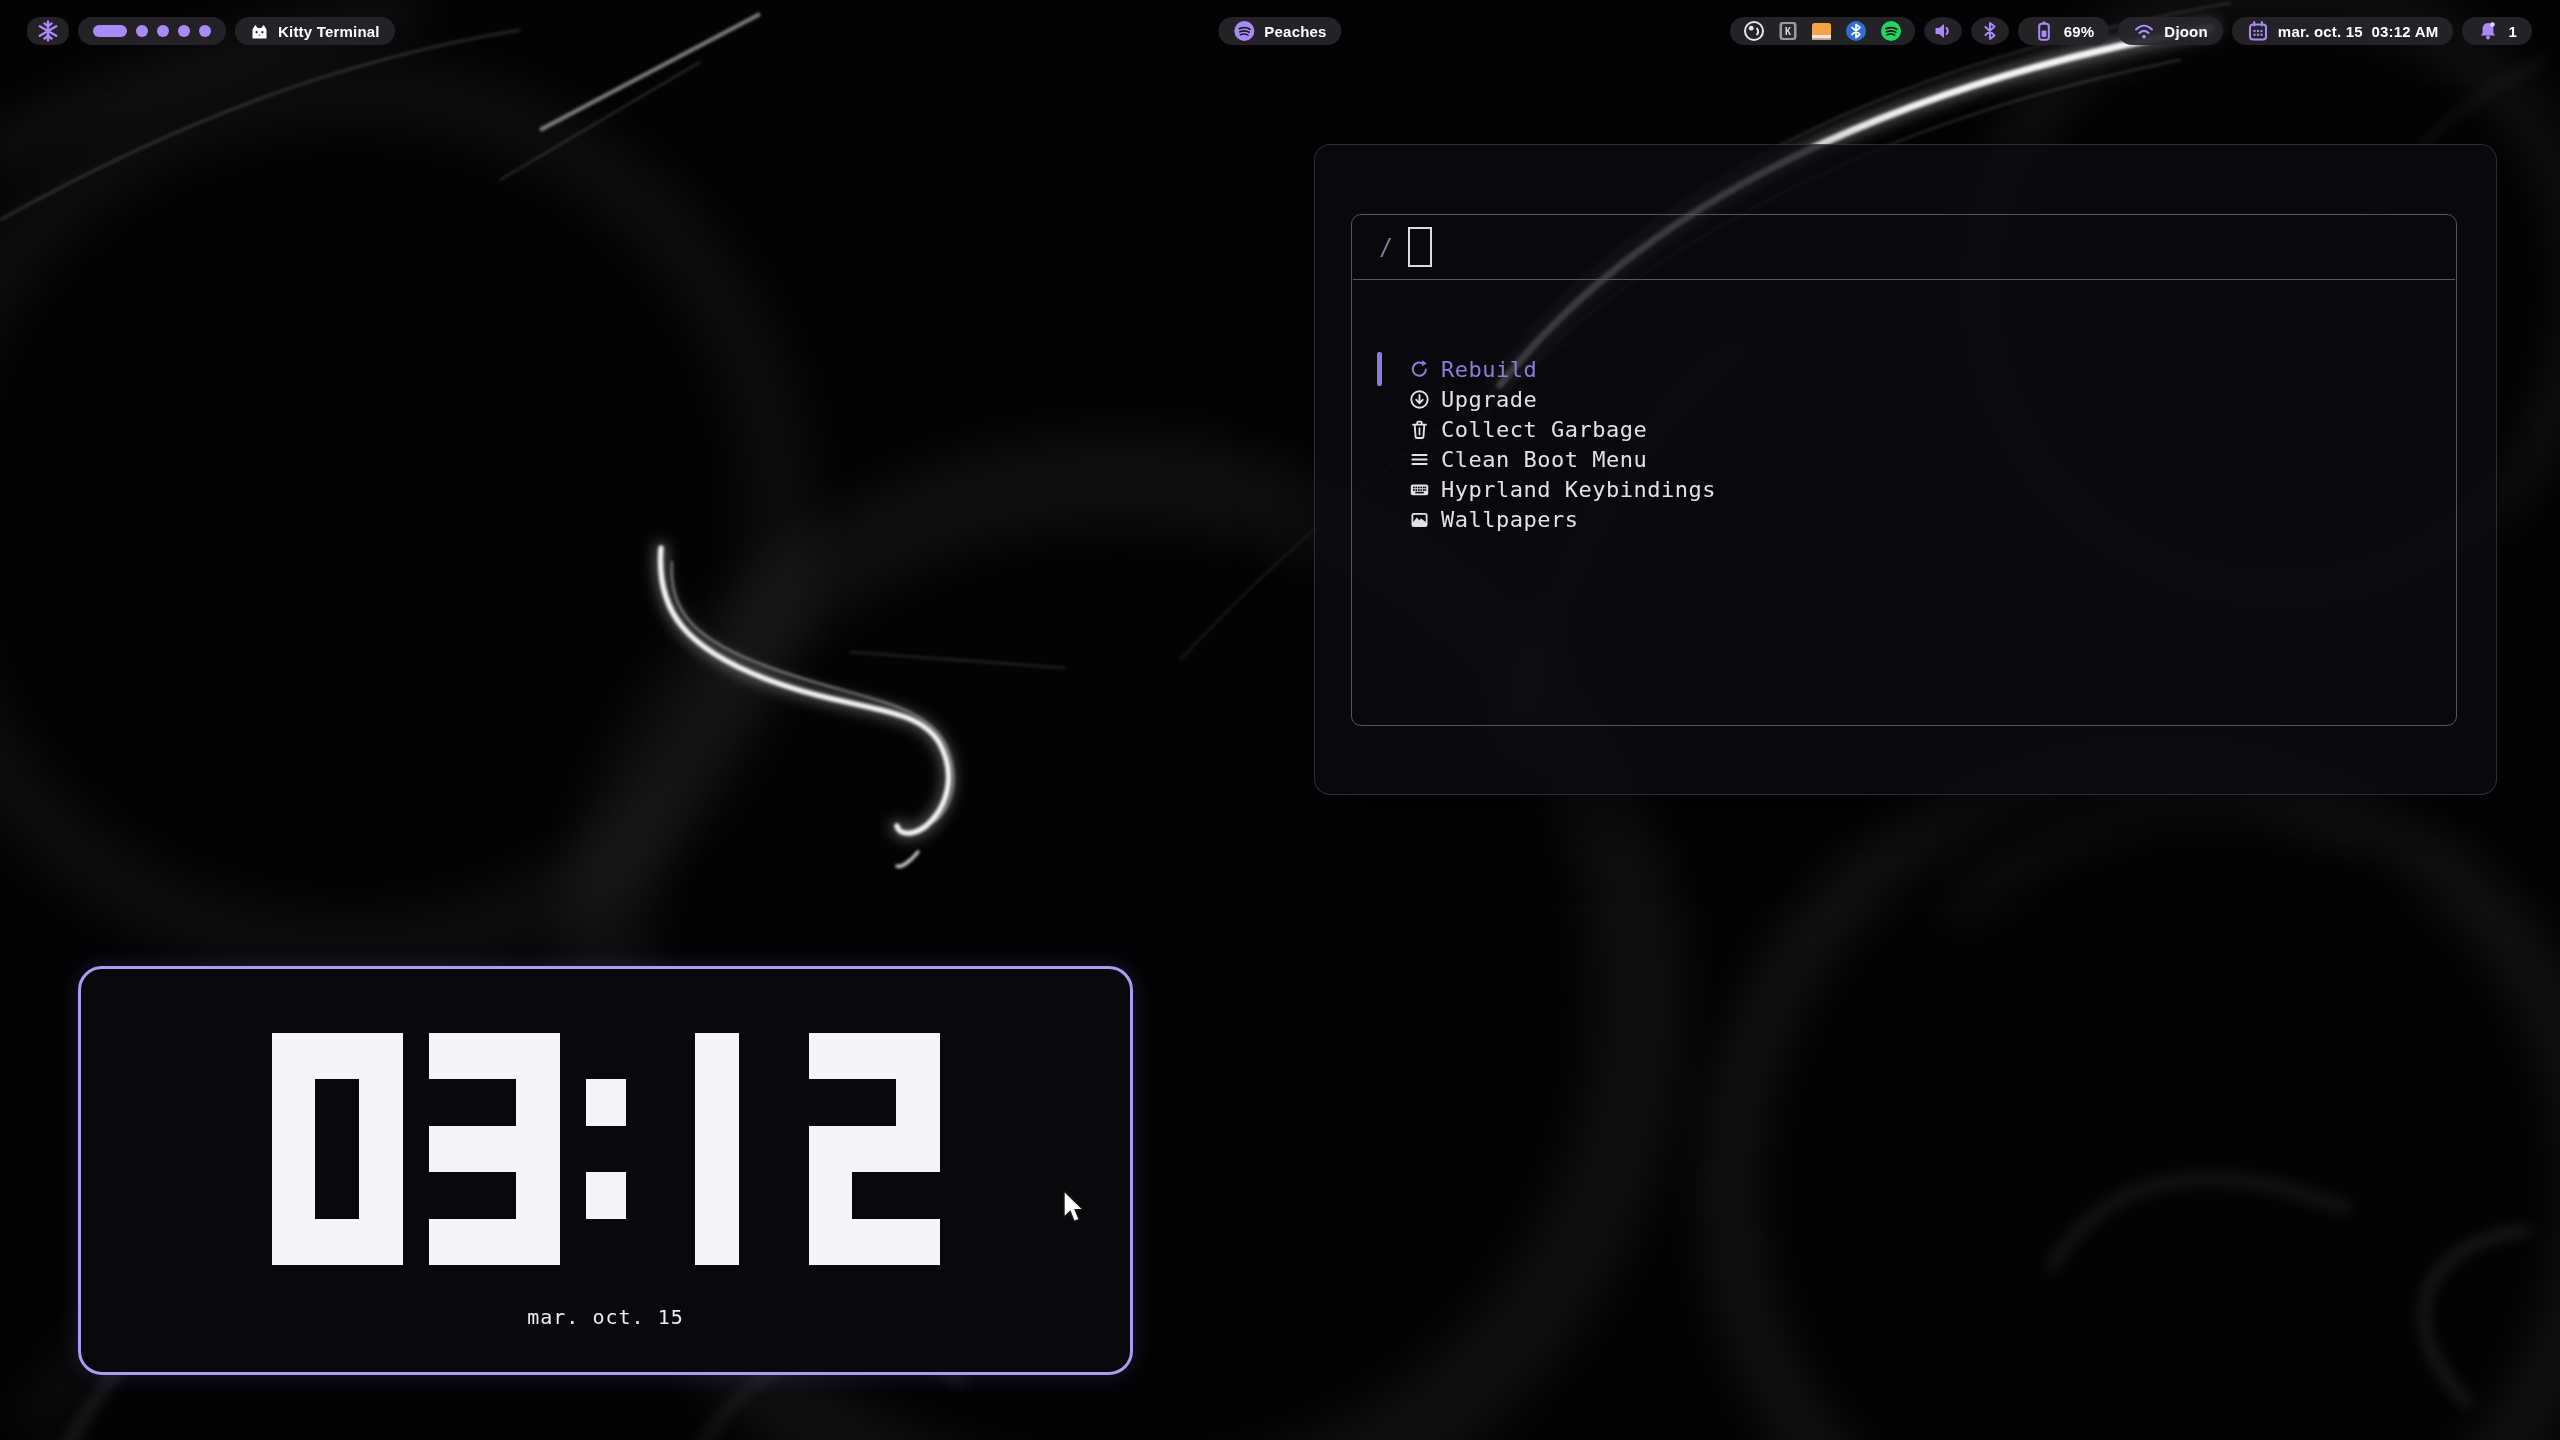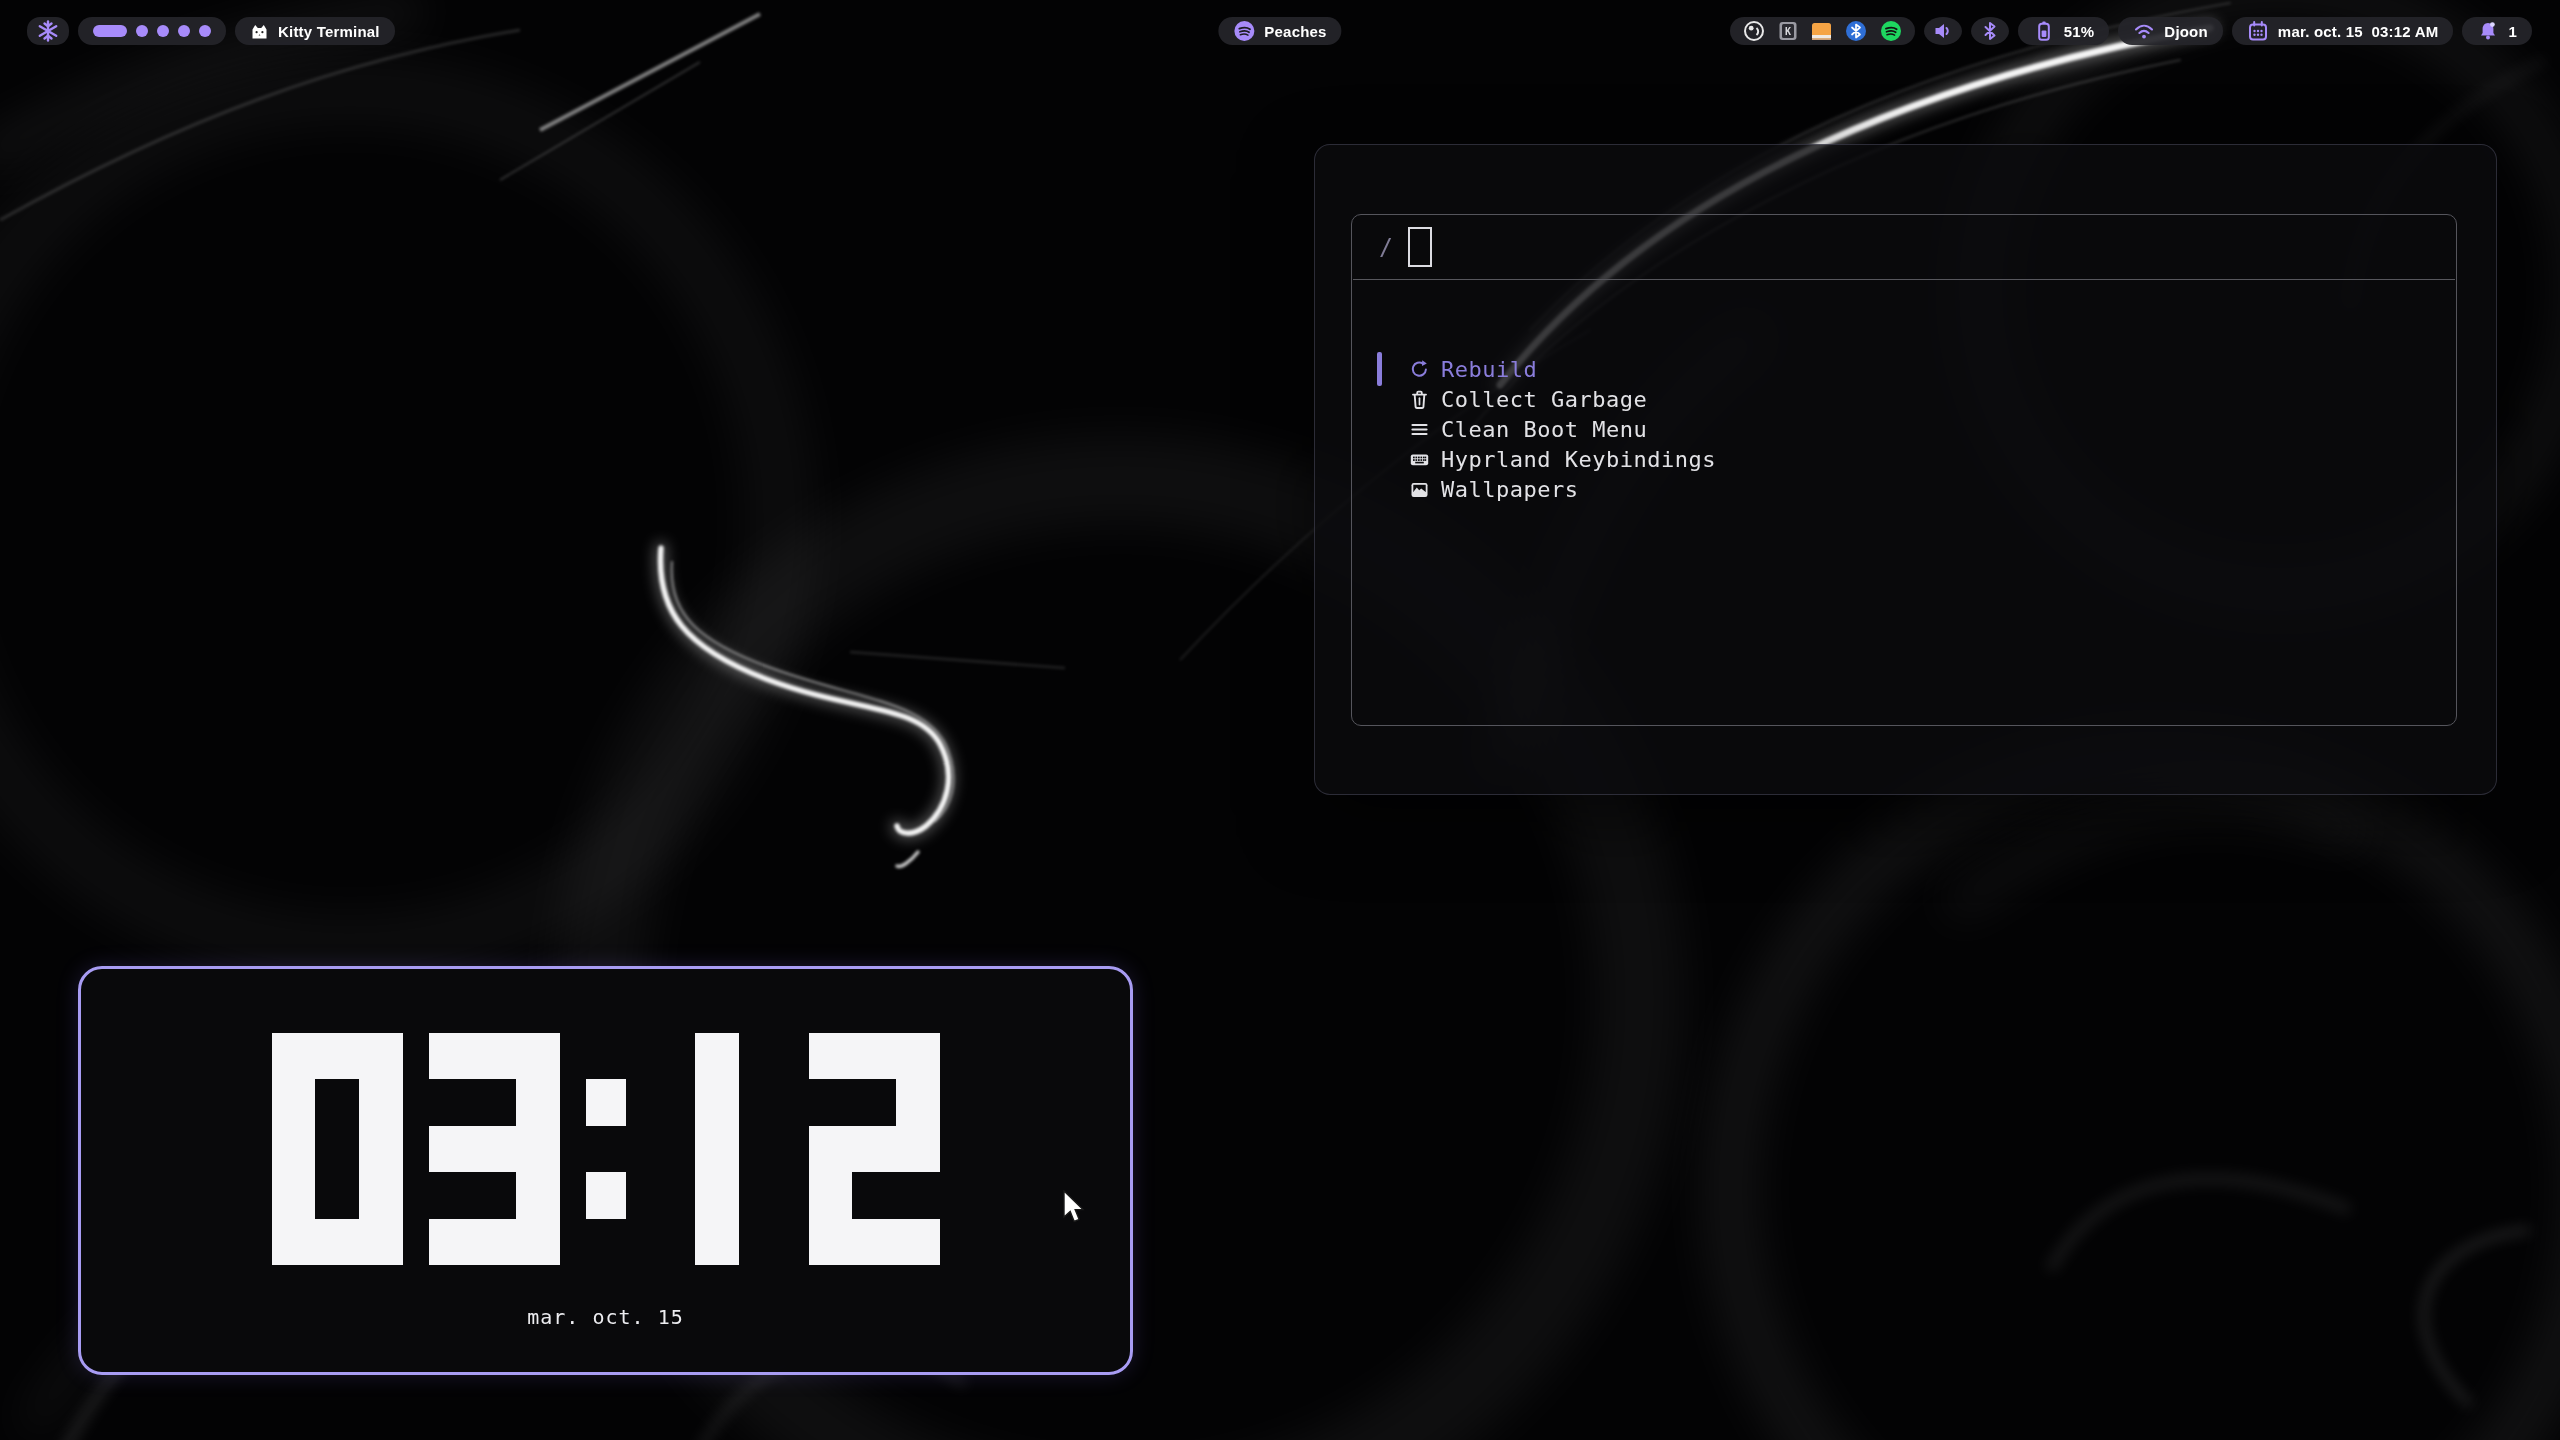--- a/index.html
+++ b/index.html
@@ -200,21 +200,21 @@
       <path d="M5.5,6 L14.5,14.5 L10,18 L10,2 L14.5,5.5 L5.5,14" fill="none" stroke="var(--accent)" stroke-width="2" stroke-linejoin="round" stroke-linecap="round"></path>
     </svg>
   </div>
 
   <div class="pill">
     <svg width="22" height="22" viewBox="0 0 22 22">
       <rect x="9.3" y="1.6" width="3.4" height="2.2" rx="1" fill="var(--accent)"></rect>
       <rect x="6.2" y="3.8" width="9.6" height="16" rx="2.6" fill="none" stroke="var(--accent)" stroke-width="2"></rect>
       <rect x="8.6" y="10.5" width="4.8" height="6.6" rx="1" fill="var(--accent)"></rect>
     </svg>
-    <span class="pill-label">51%</span>
+    <span class="pill-label">69%</span>
   </div>
 
   <div class="pill">
     <svg width="22" height="22" viewBox="0 0 22 22">
       <path d="M3,9.5 C8,4.5 14,4.5 19,9.5" stroke="var(--accent)" stroke-width="2.1" fill="none" stroke-linecap="round"></path>
       <path d="M6.4,13 C9.3,10.3 12.7,10.3 15.6,13" stroke="var(--accent)" stroke-width="2.1" fill="none" stroke-linecap="round"></path>
       <circle cx="11" cy="16.6" r="1.9" fill="var(--accent)"></circle>
     </svg>
     <span class="pill-label">Djoon</span>
   </div>
@@ -256,20 +256,28 @@
     <div id="menu-list">
 
       <div class="menu-item selected">
         <svg class="mi" viewBox="0 0 21 21">
           <path d="M16.9,10.5 A6.6,6.6 0 1 1 13.9,4.6" fill="none" stroke="currentColor" stroke-width="2" stroke-linecap="round"></path>
           <path d="M13.2,1.2 L17.8,4.5 L13.0,7.0 Z" fill="currentColor"></path>
         </svg>
         <span>Rebuild</span>
       </div>
 
+      <div class="menu-item">
+        <svg class="mi" viewBox="0 0 21 21">
+          <circle cx="10.5" cy="10.5" r="8.2" fill="none" stroke="currentColor" stroke-width="1.9"></circle>
+          <line x1="10.5" y1="6" x2="10.5" y2="13.6" stroke="currentColor" stroke-width="1.9" stroke-linecap="round"></line>
+          <path d="M7.3,10.8 L10.5,14.2 L13.7,10.8" fill="none" stroke="currentColor" stroke-width="1.9" stroke-linecap="round" stroke-linejoin="round"></path>
+        </svg>
+        <span>Upgrade</span>
+      </div>
 
 
       <div class="menu-item">
         <svg class="mi" viewBox="0 0 21 21">
           <line x1="4" y1="5.6" x2="17" y2="5.6" stroke="currentColor" stroke-width="1.9" stroke-linecap="round"></line>
           <path d="M8.2,5.4 L8.2,3.8 A1.1,1.1 0 0 1 9.3,2.7 L11.7,2.7 A1.1,1.1 0 0 1 12.8,3.8 L12.8,5.4" fill="none" stroke="currentColor" stroke-width="1.8"></path>
           <path d="M5.7,6 L6.6,18 A1.3,1.3 0 0 0 7.9,19 L13.1,19 A1.3,1.3 0 0 0 14.4,18 L15.3,6" fill="none" stroke="currentColor" stroke-width="1.9"></path>
           <line x1="10.5" y1="9.2" x2="10.5" y2="15.6" stroke="currentColor" stroke-width="1.7" stroke-linecap="round"></line>
         </svg>
         <span>Collect Garbage</span>

